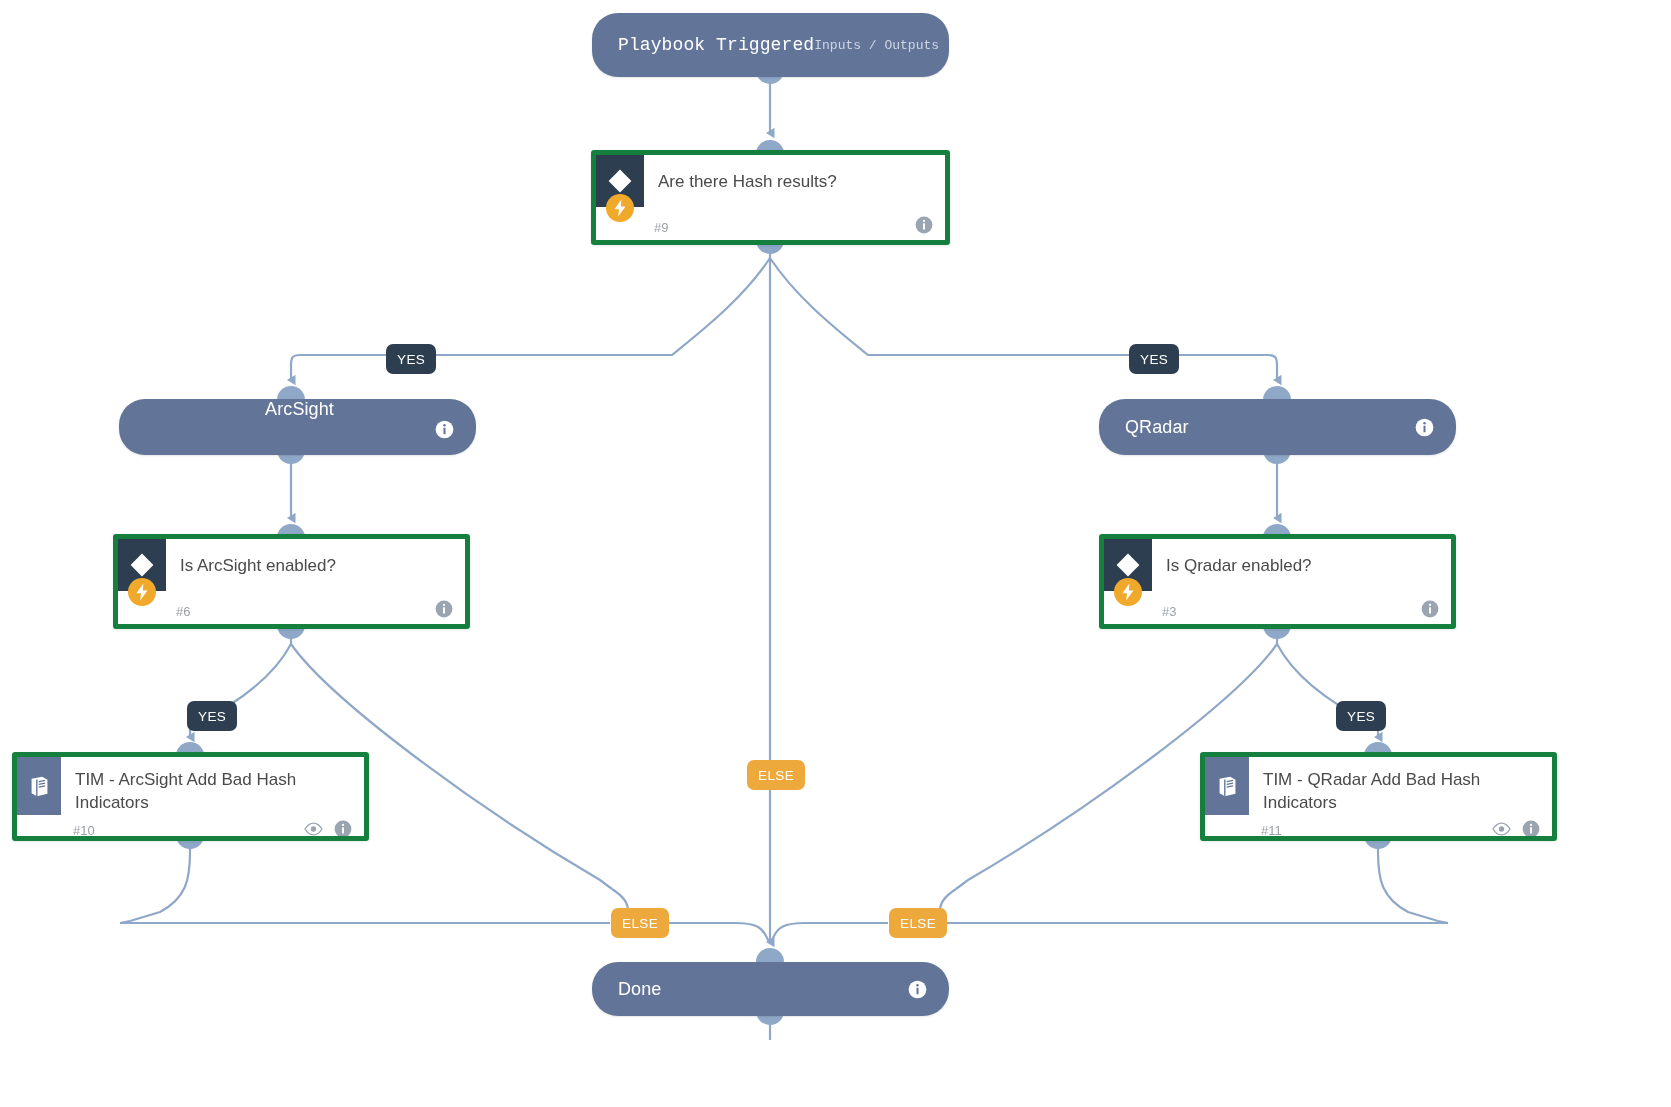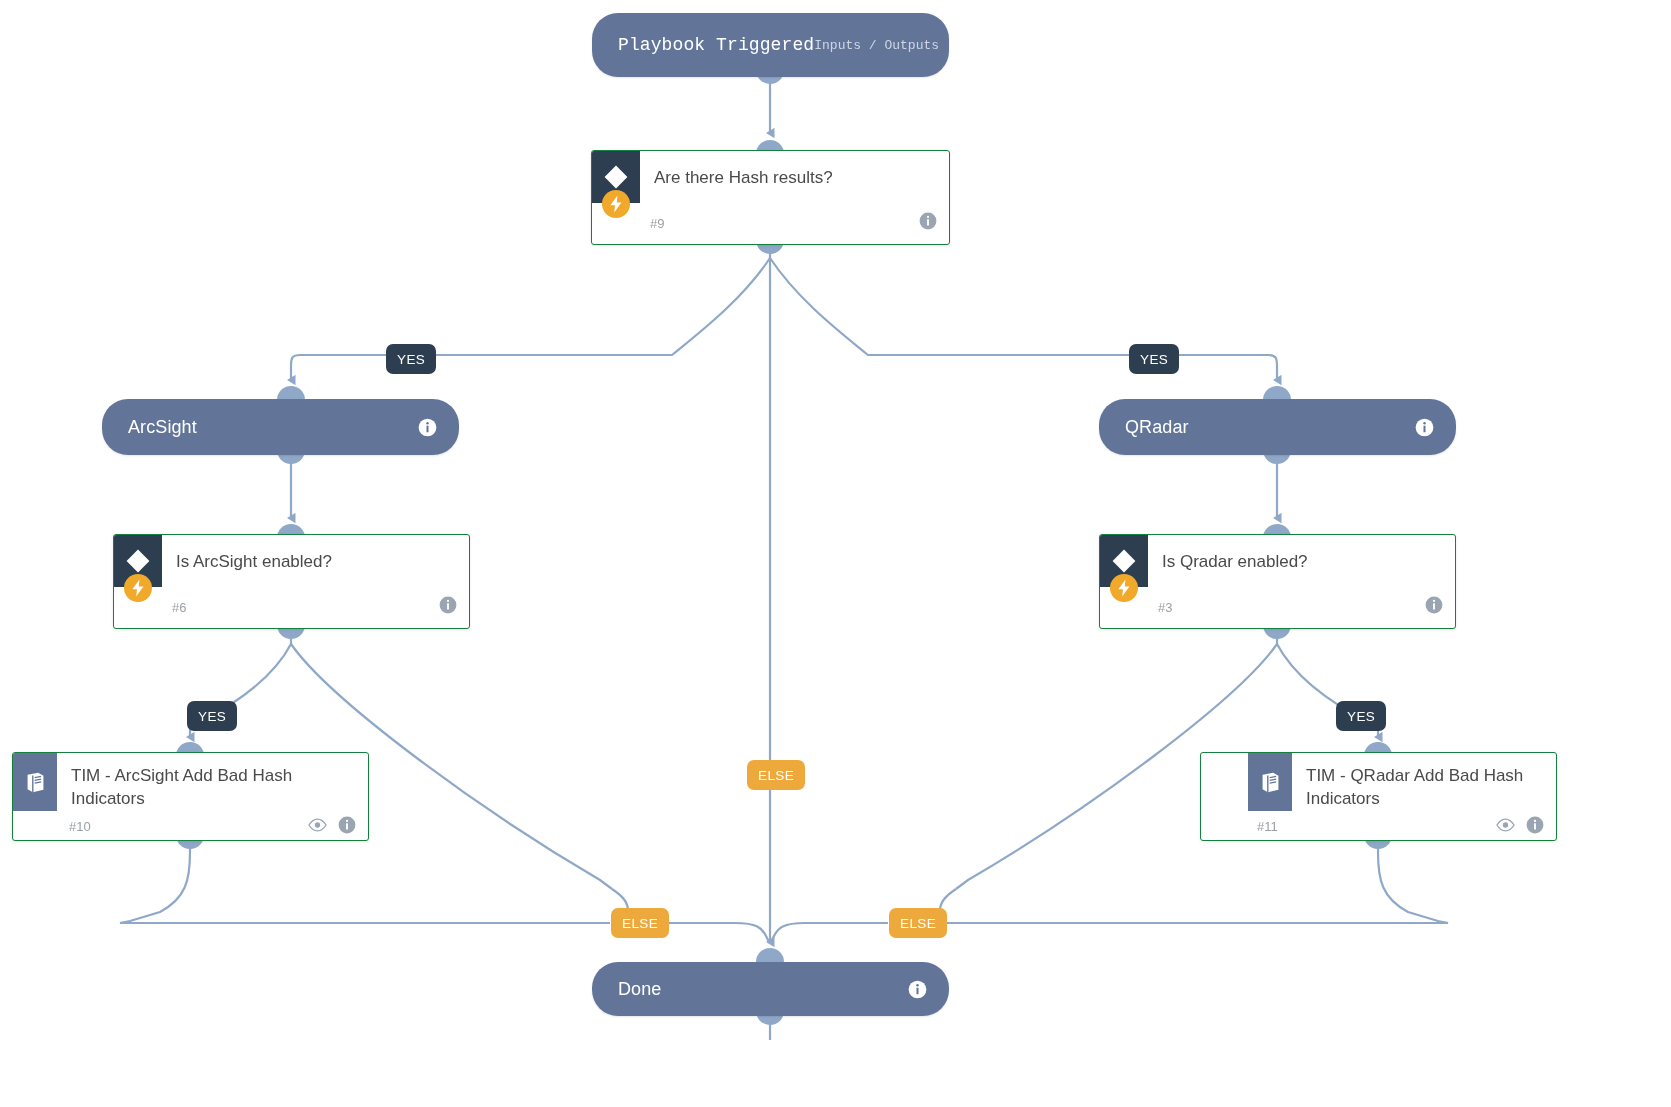--- a/index.html
+++ b/index.html
@@ -55,21 +55,21 @@
   .pill .pill-info {
     margin-left: auto;
     display: flex;
     align-items: center;
   }
 
   
   .card {
     position: absolute;
     background: #ffffff;
-    border: 1px solid #15803d;
+    border: 5px solid #15803d;
     border-radius: 3px;
     box-sizing: border-box;
     z-index: 3;
     box-shadow: 0 1px 3px rgba(30,40,60,0.10);
     overflow: hidden;
   }
   .card-top {
     display: flex;
     align-items: flex-start;
     min-height: 52px;
@@ -272,21 +272,21 @@
           <svg width="18" height="18" viewBox="0 0 18 18">
             <circle cx="9" cy="9" r="8.4" fill="#9aa5b1"></circle>
             <rect x="8.05" y="7.3" width="1.9" height="6.2" fill="#ffffff"></rect>
             <circle cx="9" cy="4.9" r="1.15" fill="#ffffff"></circle>
           </svg>
         </span>
       </span>
     </div>
   </div>
 
-  <div class="pill" style="left:102px; top:399px; width:357px; height:56px;">
+  <div class="pill" style="left:119px; top:399px; width:357px; height:56px;flex-direction:column;">
     <span class="pill-title">ArcSight</span>
     <span class="pill-info">
       <svg width="19" height="19" viewBox="0 0 18 18">
         <circle cx="9" cy="9" r="8.4" fill="#ffffff"></circle>
         <rect x="8.05" y="7.3" width="1.9" height="6.2" fill="#627599"></rect>
         <circle cx="9" cy="4.9" r="1.15" fill="#627599"></circle>
       </svg>
     </span>
   </div>
 
@@ -384,21 +384,21 @@
             <circle cx="9" cy="9" r="8.4" fill="#9aa5b1"></circle>
             <rect x="8.05" y="7.3" width="1.9" height="6.2" fill="#ffffff"></rect>
             <circle cx="9" cy="4.9" r="1.15" fill="#ffffff"></circle>
           </svg>
         </span>
       </span>
     </div>
   </div>
 
   <div class="card" style="left:1200px; top:752px; width:357px; height:89px;">
-    <div class="card-top" style="min-height:58px;padding-left:47px;">
+    <div class="card-top" style="min-height:58px;">
       <div class="card-icon icon-task" style="min-height:58px;flex-basis:44px;width:44px;">
         <svg width="25" height="25" viewBox="0 0 24 24">
           <path d="M4.4,4.6 L14.6,2.6 L19.6,5.4 L19.6,19.0 L9.4,21.4 L4.4,18.4 Z" fill="#ffffff"></path>
           <path d="M9.4,5.2 L9.4,21.4" stroke="#627599" stroke-width="1.3" fill="none"></path>
           <path d="M11.2,7.4 L17.4,6.2 M11.2,10.0 L17.4,8.8 M11.2,12.6 L17.4,11.4" stroke="#627599" stroke-width="1.15" fill="none"></path>
         </svg>
       </div>
       <div class="card-title two-line">TIM - QRadar Add Bad Hash Indicators</div>
     </div>
     <div class="card-bottom" style="height:31px;">

